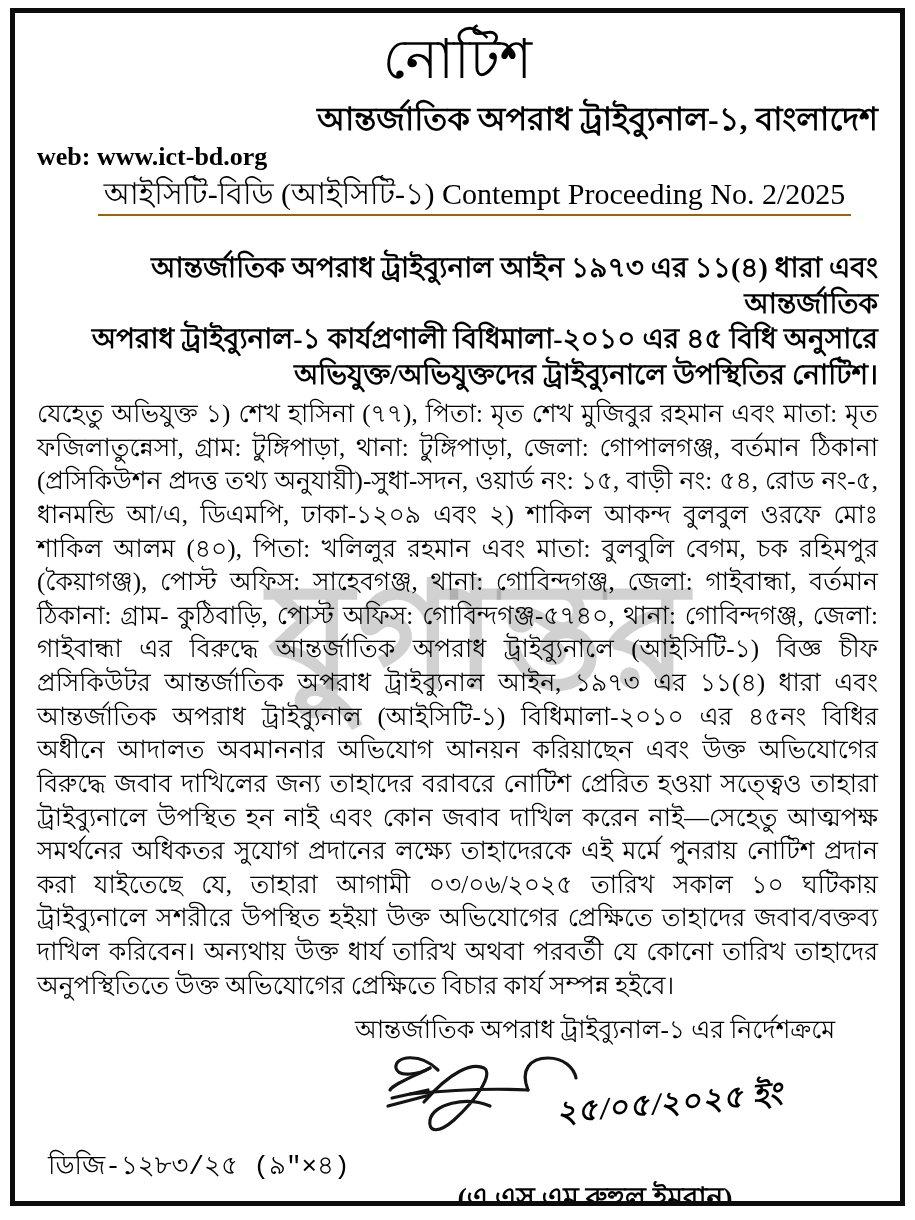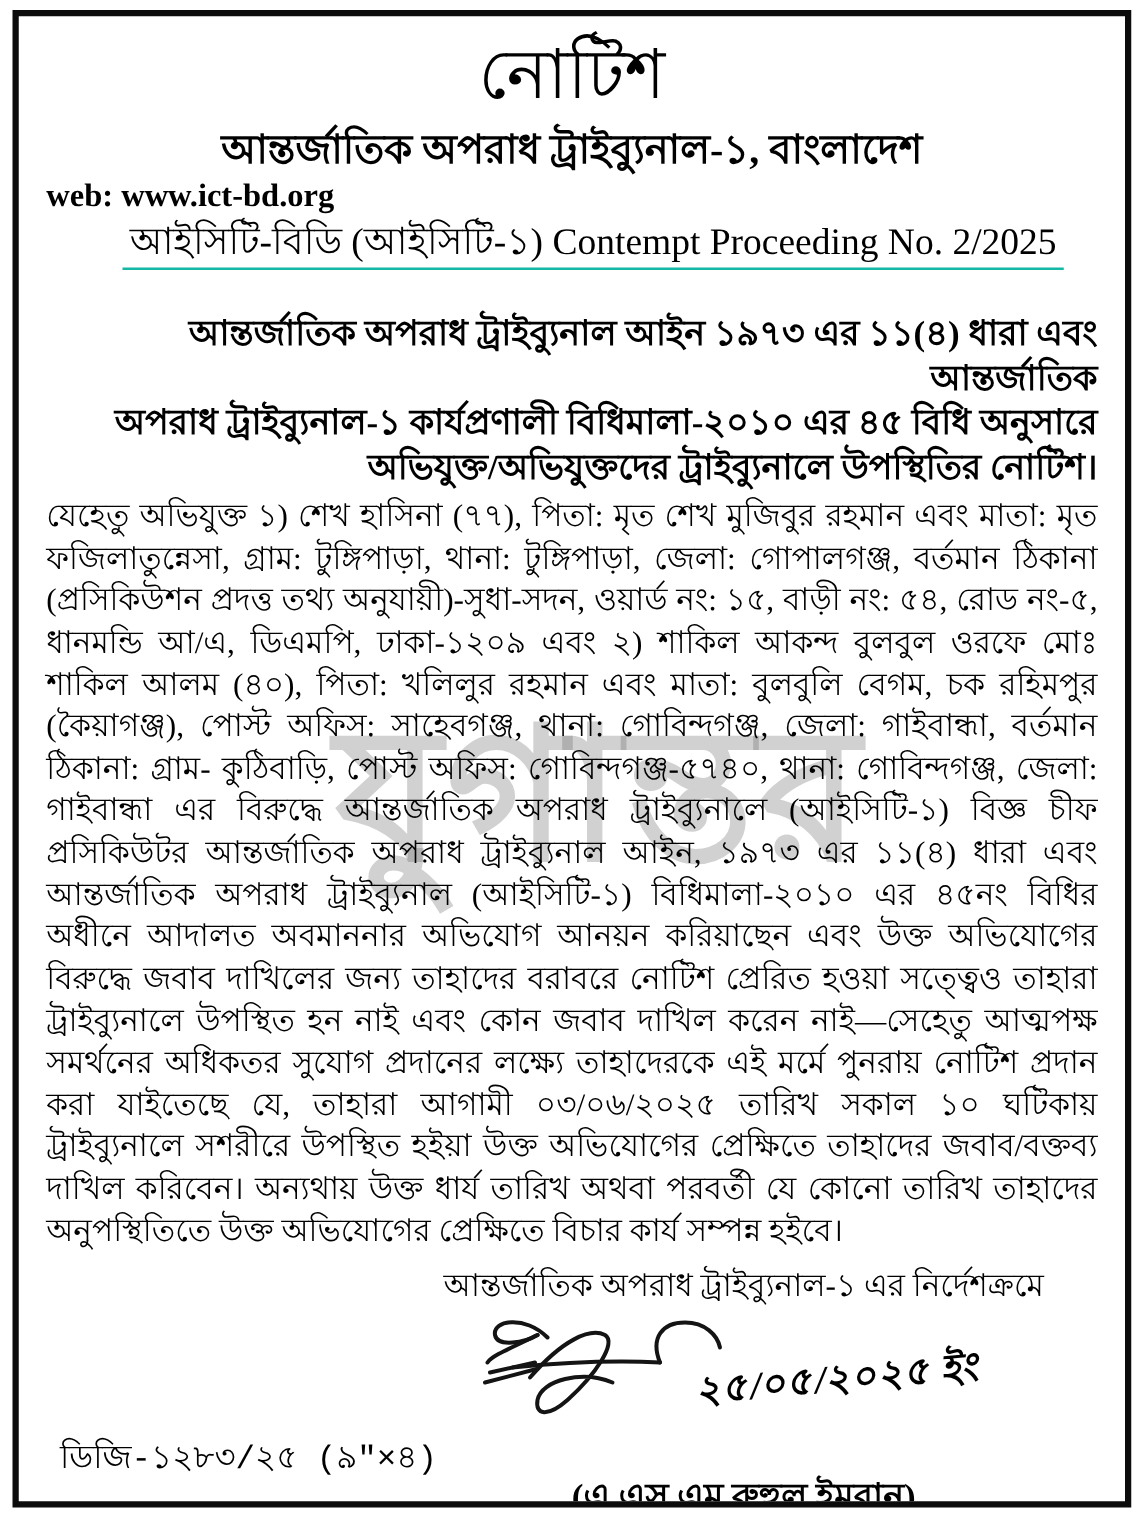--- a/index.html
+++ b/index.html
@@ -42,39 +42,39 @@
   
   .title {
     margin-top: 14px;
     text-align: center;
     font-size: 55px;
     line-height: 1.2;
     font-weight: normal;
   }
   .org-line {
     margin-top: 6px;
-    text-align: center;
+    text-align: right;
     font-size: 32px;
     line-height: 1.25;
     font-weight: bold;
   }
   .web-line {
     margin-top: 2px;
     text-align: left;
     font-size: 26px;
     line-height: 1.2;
     font-weight: bold;
     font-family: "Liberation Serif", serif;
   }
   .case-wrap { text-align: center; margin-top: 3px; }
   .case-line {
     display: inline-block;
     font-size: 30px;
     line-height: 1.25;
-    border-bottom: 2px solid #14b8a6;
+    border-bottom: 2px solid #a16207;
     padding: 0 6px 1px 6px;
     margin-left: 34px;
   }
   
   .subject {
     margin-top: 34px;
     text-align: right;
     font-size: 28px;
     font-weight: bold;
     line-height: 1.28;

